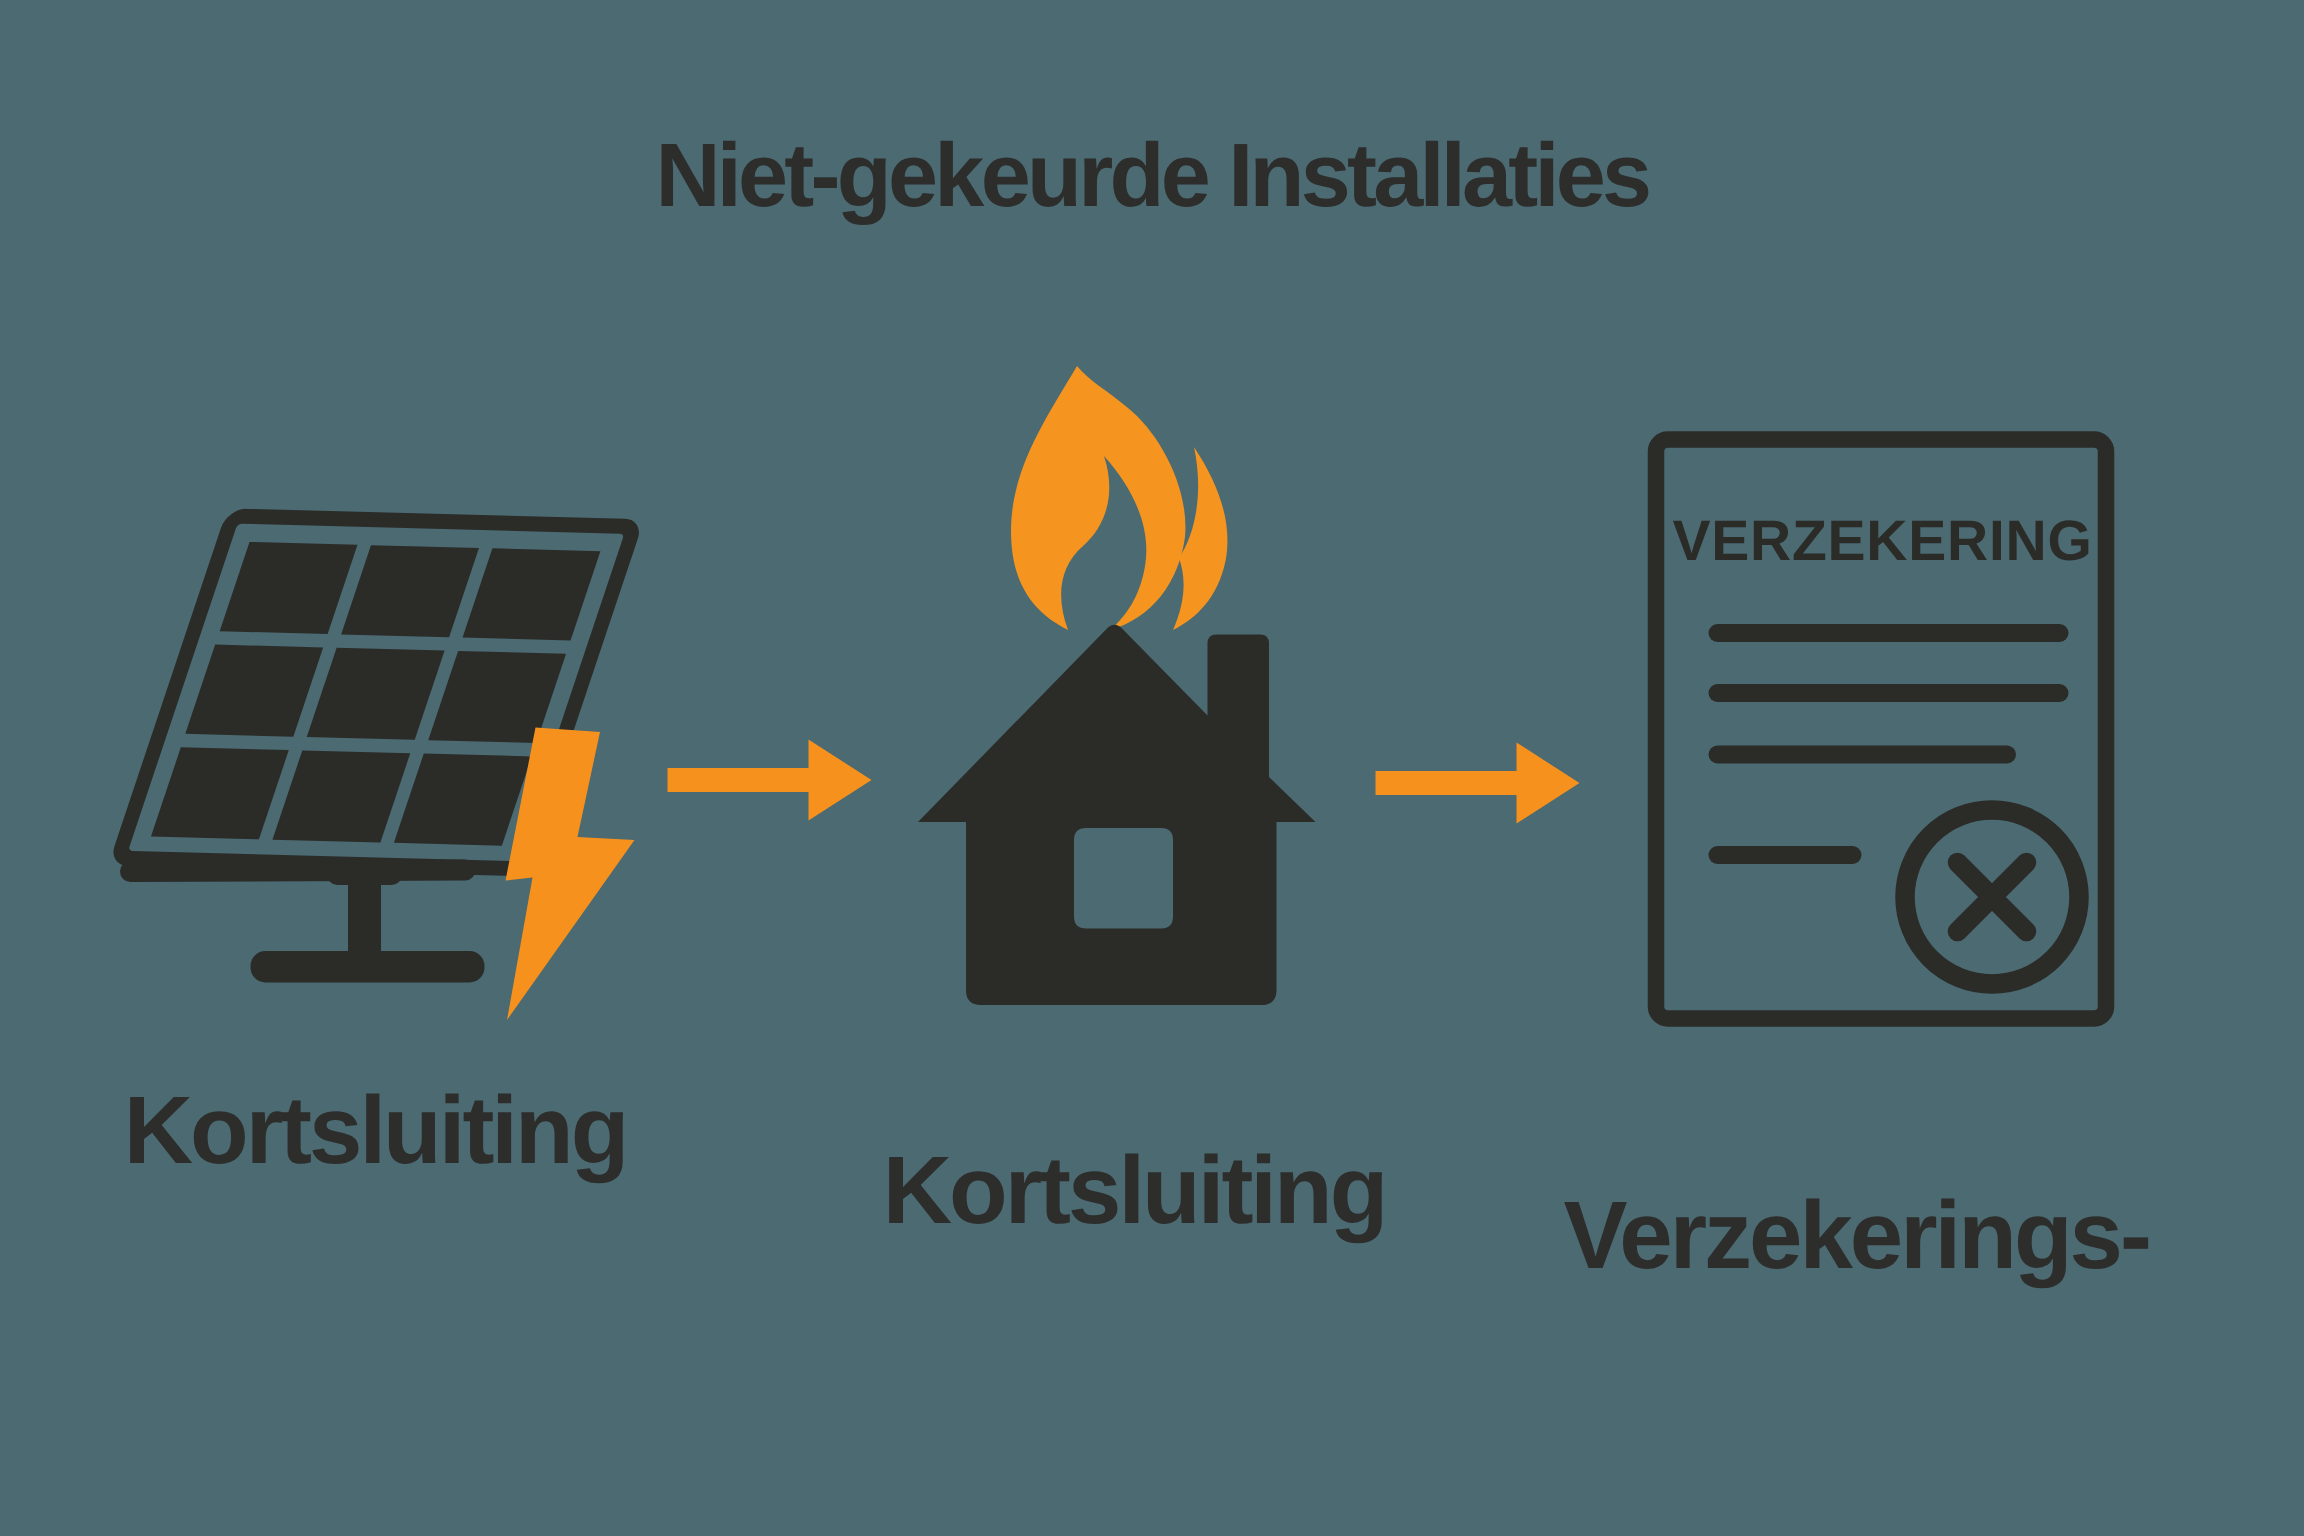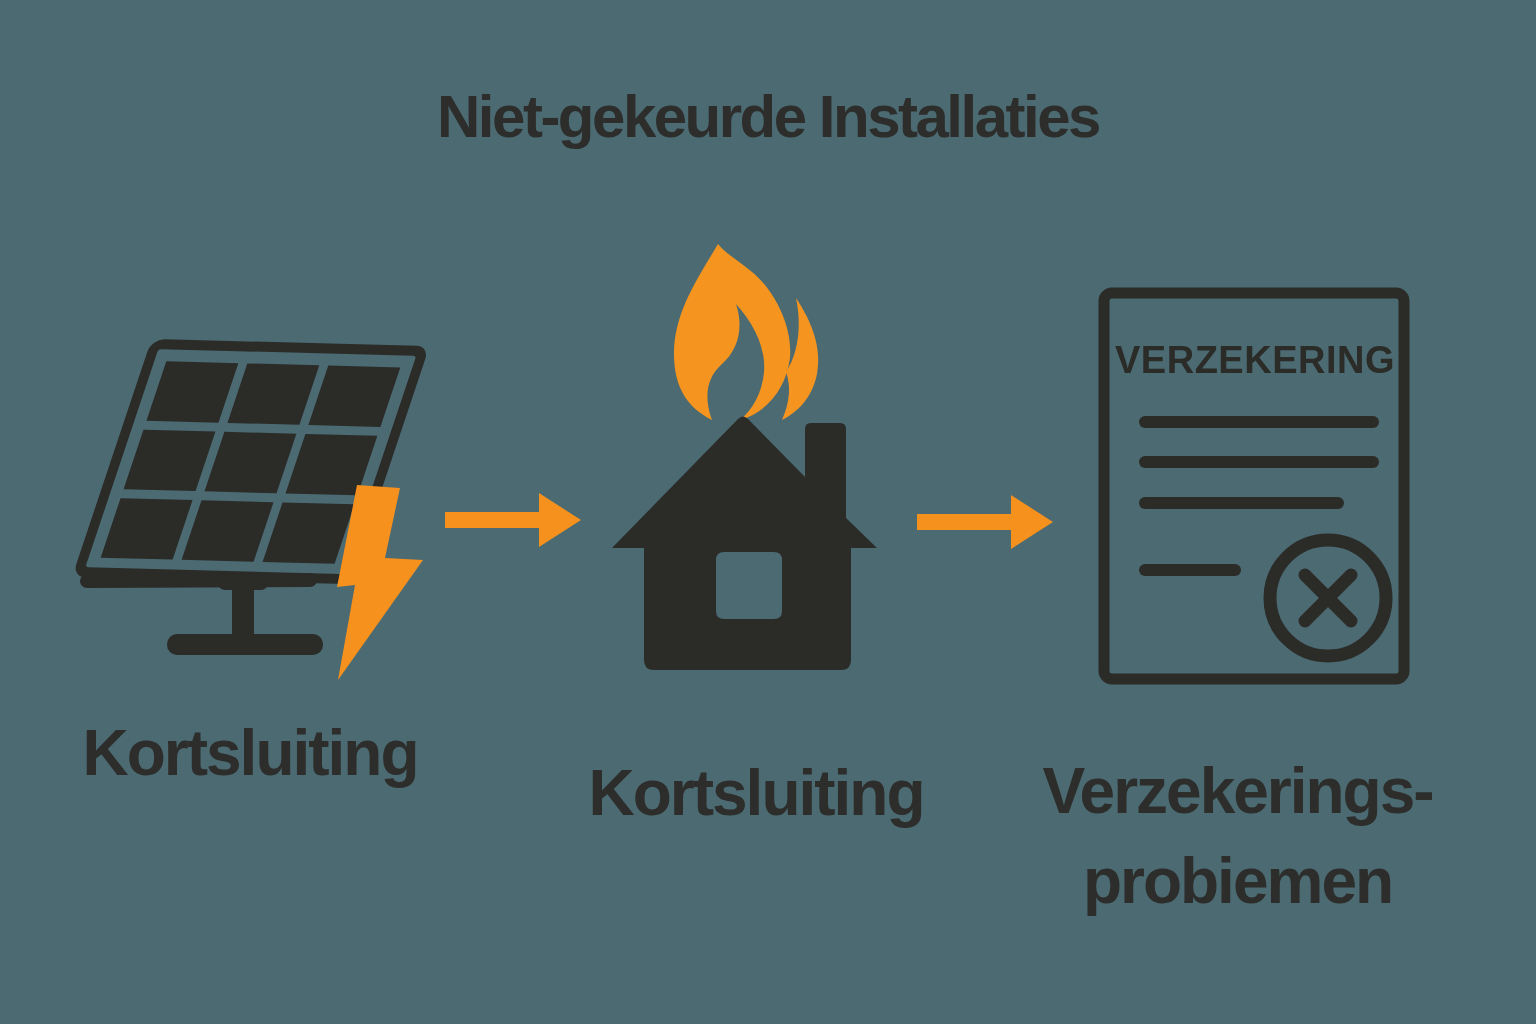--- a/index.html
+++ b/index.html
@@ -22,21 +22,21 @@
   .arrow-svg{width:140px;height:60px;}
   .arrow-1{left:443px;top:490px;}
   .arrow-2{left:915px;top:492px;}
   .label{
     position:absolute;
     font-size:64px;font-weight:bold;letter-spacing:-2px;
     color:var(--text);text-align:center;
   }
   .label-1{left:0px;width:500px;top:716px;}
   .label-2{left:506px;width:500px;top:756px;}
-  .label-3{left:985px;width:505px;top:746px;line-height:90px;}
+  .label-3{left:985px;width:505px;top:778px;line-height:90px;}
   .doc-heading{
     font-family:"Liberation Sans",sans-serif;
     font-weight:bold;font-size:38px;letter-spacing:0.5px;
     fill:var(--ink);
   }
 </style>
 </head>
 <body>
 
 <div class="stage">
@@ -99,16 +99,15 @@
       <circle cx="233" cy="316" r="58" fill="var(--bg)" stroke="var(--ink)" stroke-width="13"></circle>
       <line x1="210" y1="293" x2="256" y2="339" stroke="var(--ink)" stroke-width="13" stroke-linecap="round"></line>
       <line x1="256" y1="293" x2="210" y2="339" stroke="var(--ink)" stroke-width="13" stroke-linecap="round"></line>
     </g>
   </svg>
 
   <div class="label label-1">Kortsluiting</div>
   <div class="label label-2">Kortsluiting</div>
   <div class="label label-3">
     <div>Verzekerings-</div>
-    <div>probiemen</div>
   </div>
 
 </div>
 
 </body></html>

